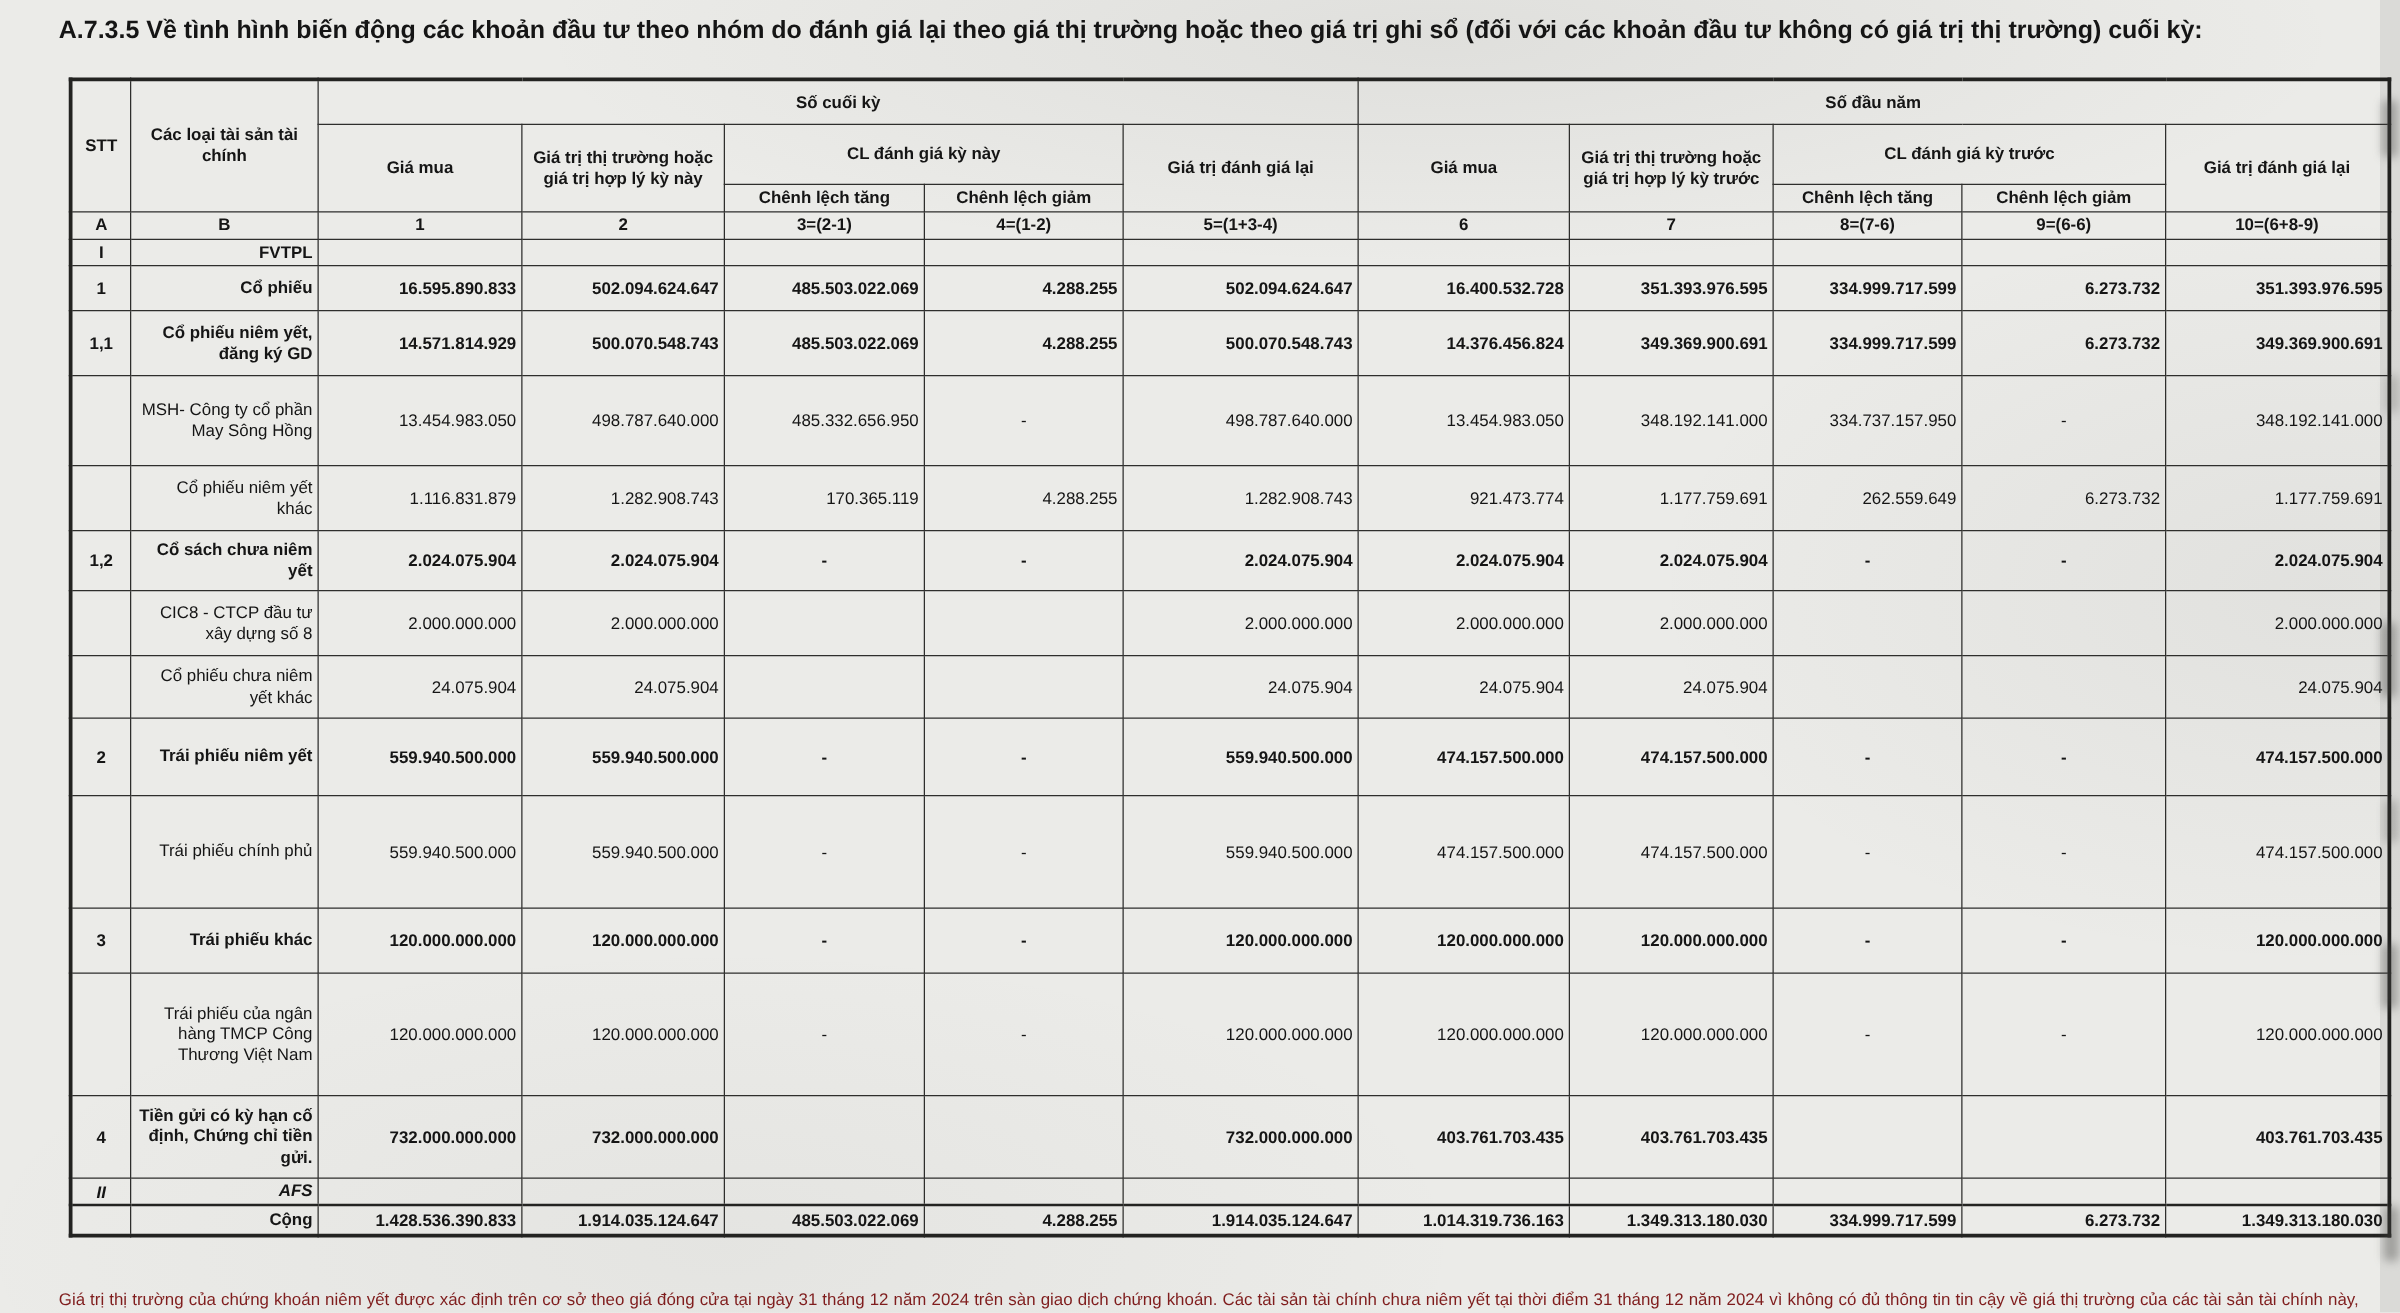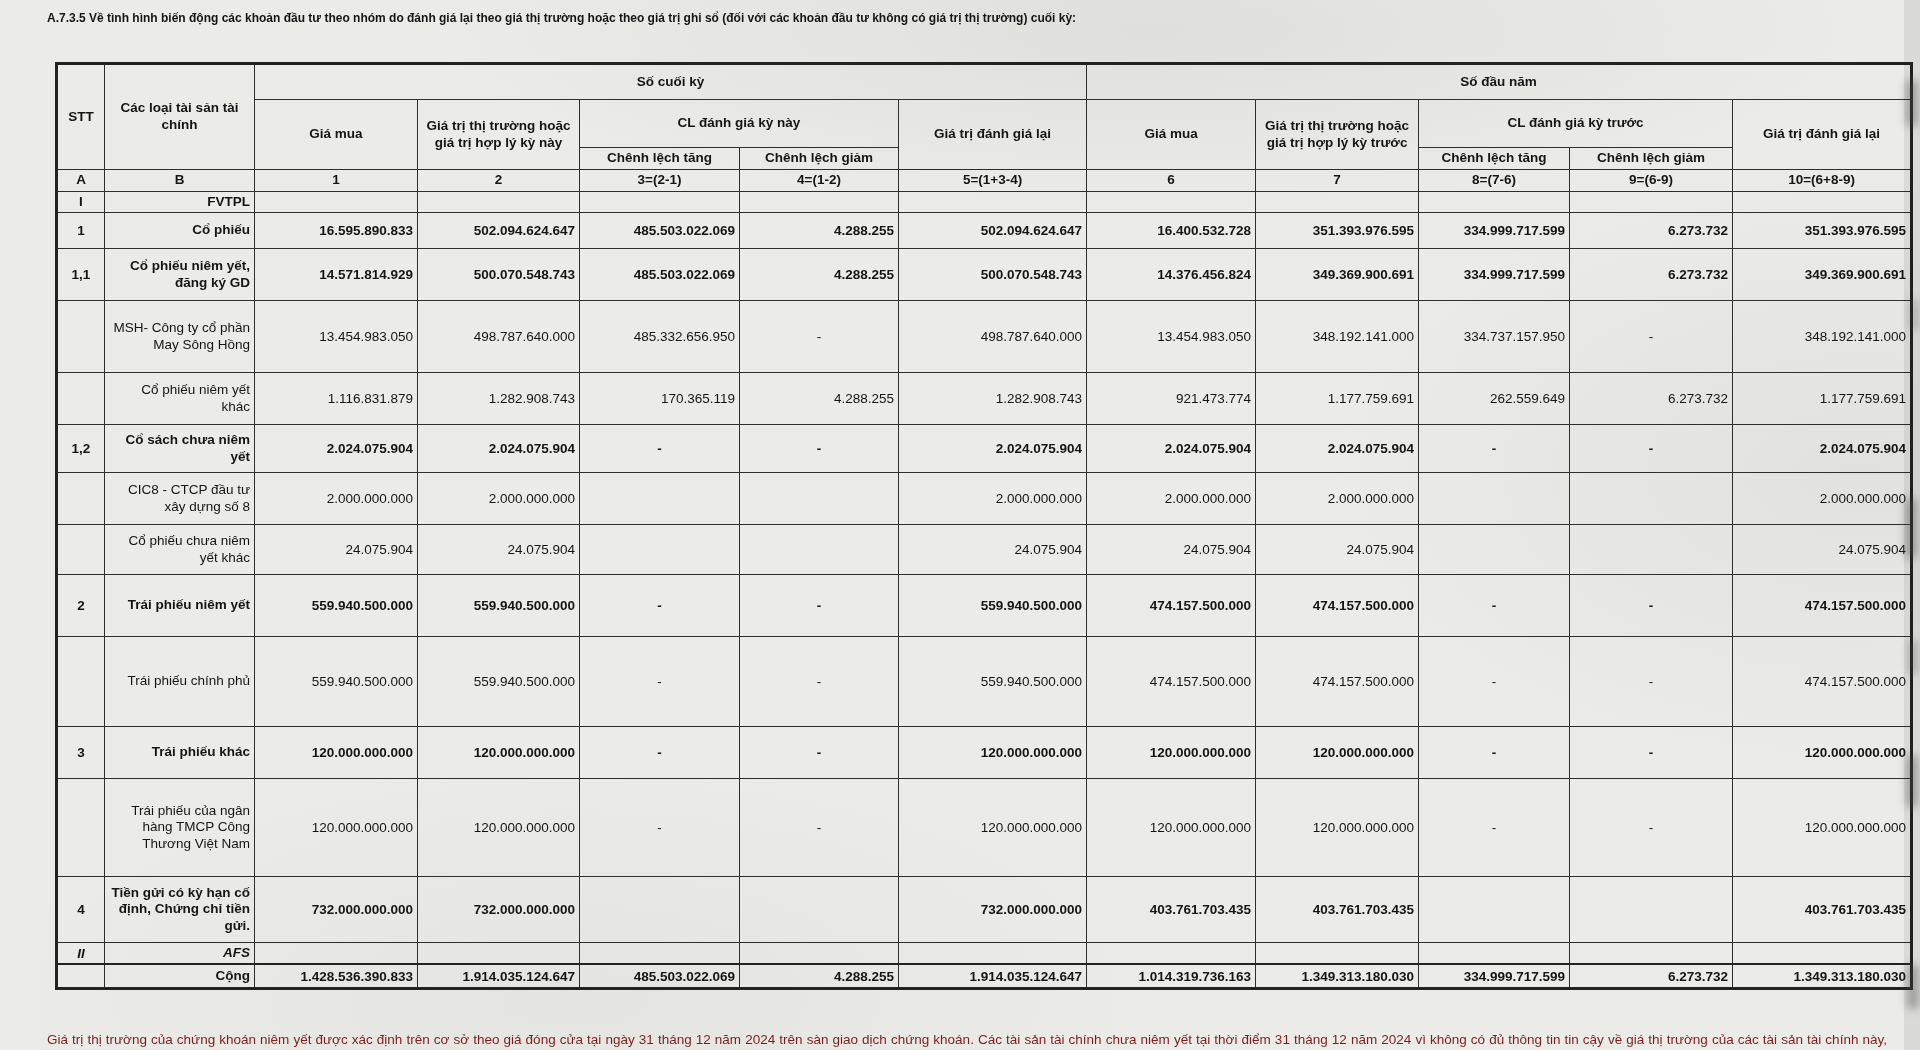--- a/index.html
+++ b/index.html
@@ -5,21 +5,21 @@
   html,body{margin:0;padding:0;}
   body{
     width:1920px;height:1050px;position:relative;overflow:hidden;
     font-family:"Liberation Sans", sans-serif;color:#151515;
     background:
       radial-gradient(1200px 300px at 60% 3%, rgba(120,120,118,0.10), transparent 60%),
       radial-gradient(900px 500px at 97% 45%, rgba(110,110,108,0.08), transparent 60%),
       radial-gradient(1000px 400px at 30% 95%, rgba(120,120,118,0.06), transparent 60%),
       #ebebe8;
   }
-  .heading{position:absolute;left:47px;top:10px;width:1830px;font-weight:bold;font-size:12px;line-height:1.45;}
+  .heading{position:absolute;left:47px;top:10px;width:1830px;font-weight:bold;font-size:20px;line-height:1.45;}
   .heading .l2{margin-top:2px;}
   table.fin{
     position:absolute;left:55px;top:62px;width:1855px;
     border-collapse:collapse;table-layout:fixed;
     font-size:13.5px;
   }
   table.fin th, table.fin td{
     border:1.6px solid #2e2e2c;
     padding:2px 4px;
     vertical-align:middle;
@@ -92,21 +92,21 @@
       <th>A</th>
       <th>B</th>
       <th>1</th>
       <th>2</th>
       <th>3=(2-1)</th>
       <th>4=(1-2)</th>
       <th>5=(1+3-4)</th>
       <th>6</th>
       <th>7</th>
       <th>8=(7-6)</th>
-      <th>9=(6-9)</th>
+      <th>9=(6-6)</th>
       <th>10=(6+8-9)</th>
     </tr>
   </thead>
   <tbody id="table-body">
       <tr class="section" style="height: 20px;">
         <td class="stt">I</td>
         <td class="lbl">FVTPL</td>
         <td class="num"></td>
         <td class="num"></td>
         <td class="num"></td>

